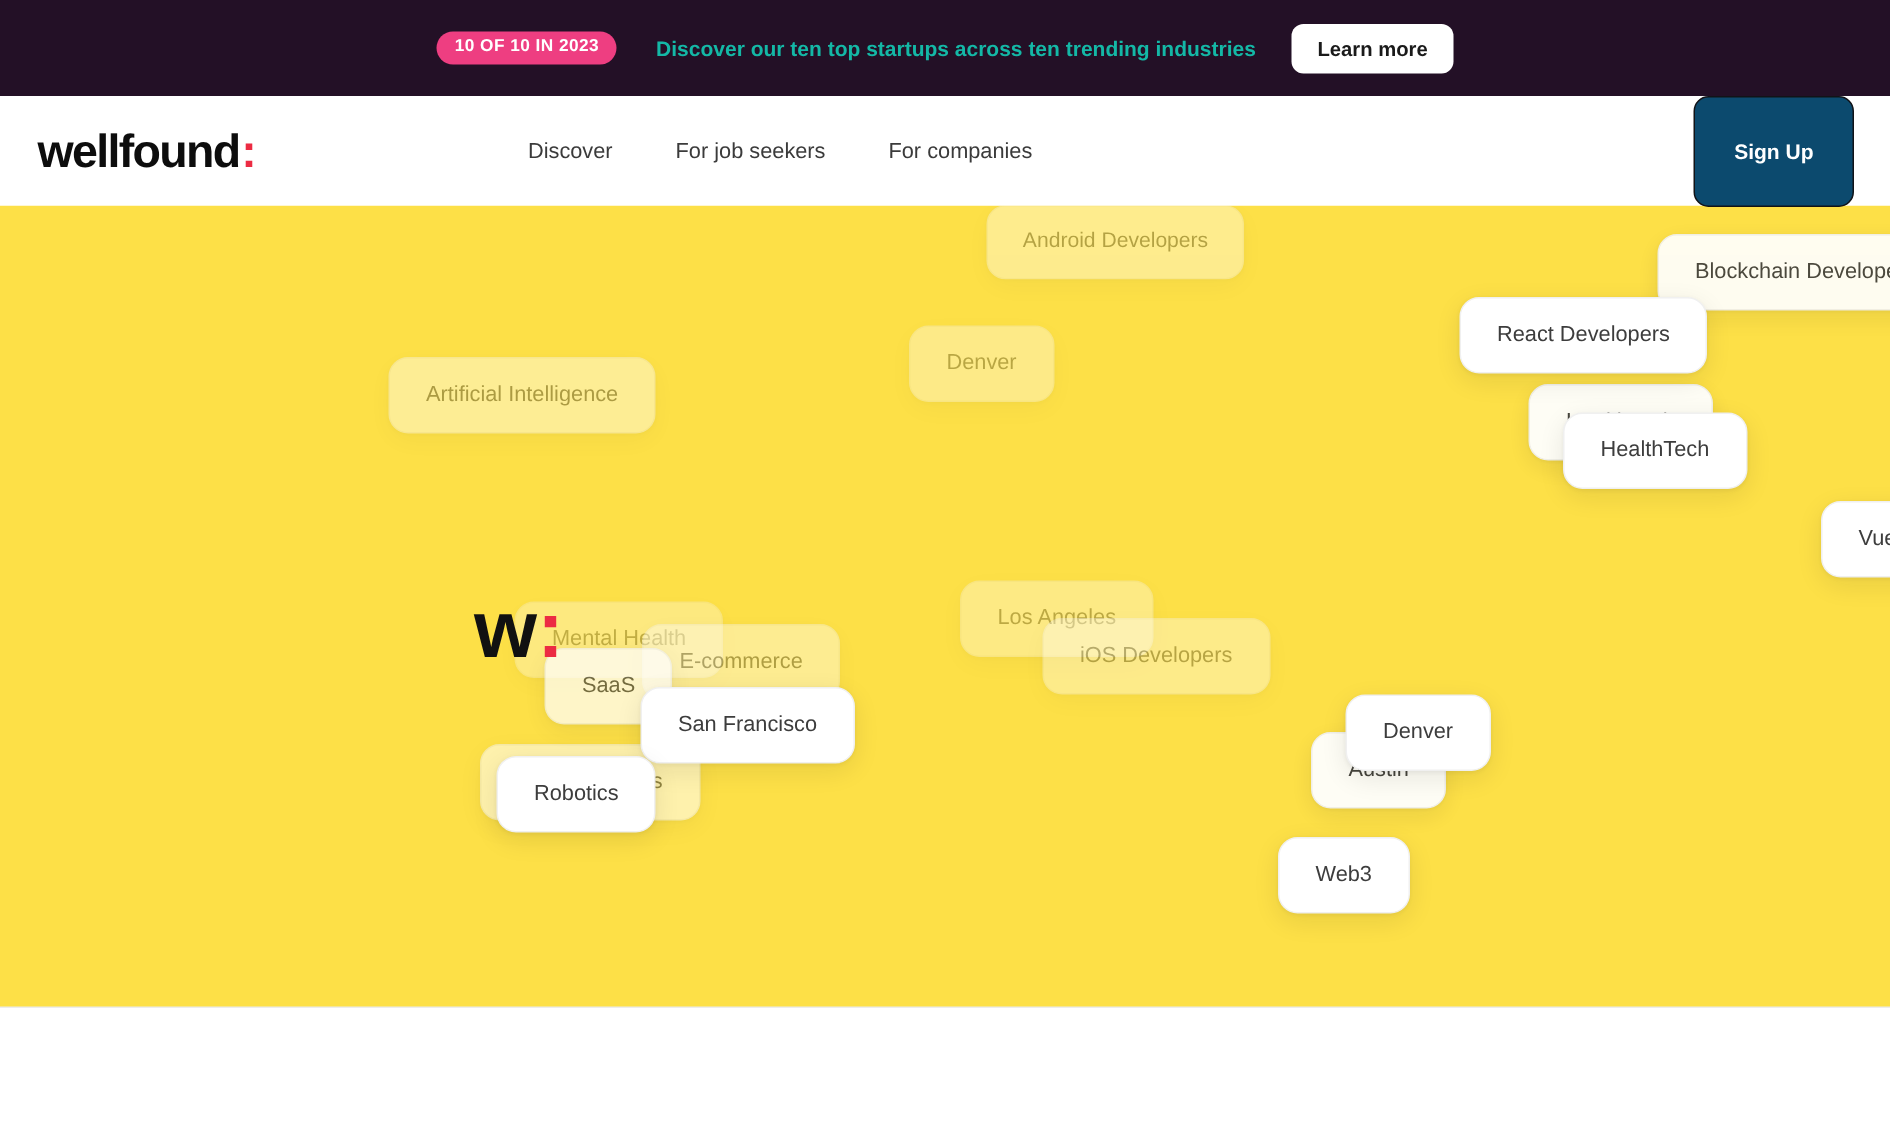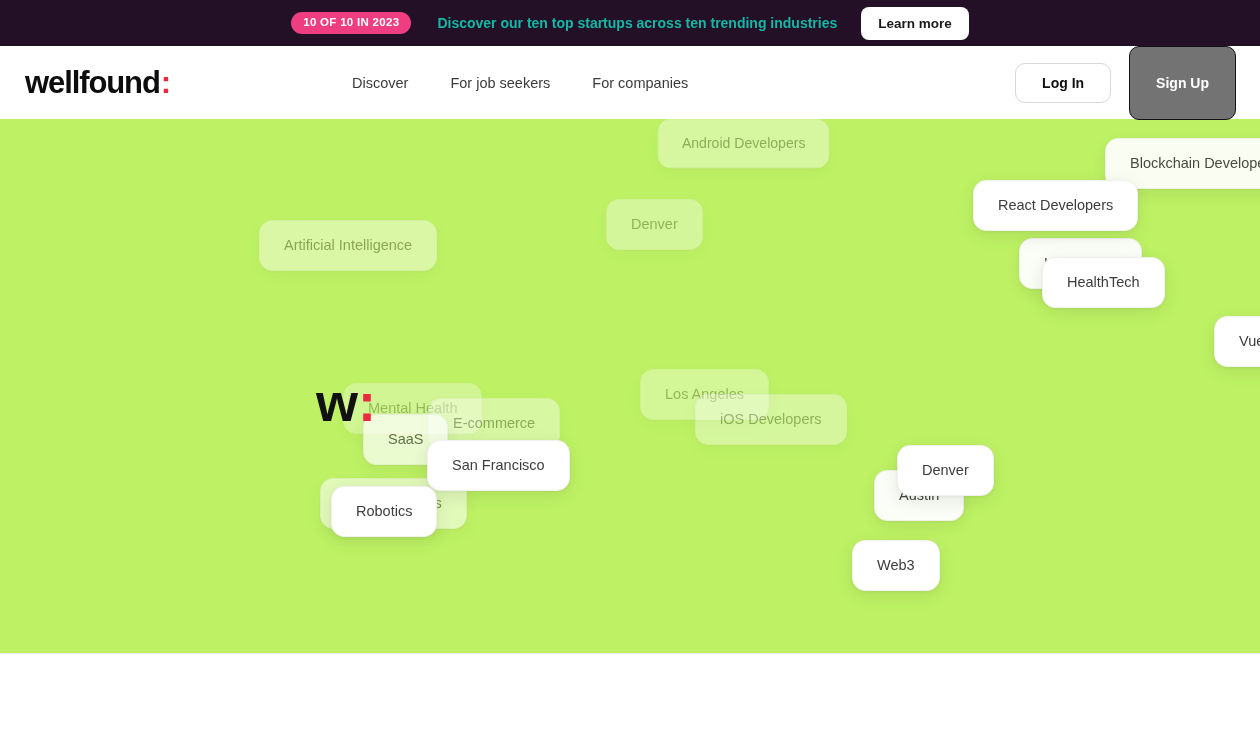--- a/index.html
+++ b/index.html
@@ -8,21 +8,21 @@
     height: 753px;
     overflow: hidden;
     background: #ffffff;
     font-family: "Liberation Sans", sans-serif;
     -webkit-font-smoothing: antialiased;
   }
 
   
   .announce-bar {
     position: relative;
-    height: 46px;
+    height: 64px;
     background: #231026;
     display: flex;
     align-items: center;
     justify-content: center;
     gap: 0;
     overflow: hidden;
   }
   .announce-inner {
     display: flex;
     align-items: center;
@@ -107,37 +107,37 @@
     border-radius: 10px;
     padding: 11px 26px;
     font-size: 14px;
     font-weight: bold;
     color: #111111;
     cursor: pointer;
     font-family: "Liberation Sans", sans-serif;
     white-space: nowrap;
   }
   .btn-signup {
-    background: #737373;
+    background: #0c4a6e;
     border: 1px solid #111317;
     border-radius: 10px;
     padding: 28px 26px;
     font-size: 14px;
     font-weight: bold;
     color: #ffffff;
     cursor: pointer;
     font-family: "Liberation Sans", sans-serif;
     white-space: nowrap;
   }
 
   
   .hero {
     position: relative;
     height: 535px;
-    background: #bef264;
+    background: #fde047;
     overflow: hidden;
   }
   .hero-divider {
     position: absolute;
     left: 0;
     right: 0;
     bottom: 0;
     height: 1px;
     background: #ececec;
   }
@@ -215,21 +215,20 @@
     <span class="brand-colon">:</span>
   </div>
 
   <nav class="main-nav">
     <a class="nav-link">Discover</a>
     <a class="nav-link">For job seekers</a>
     <a class="nav-link">For companies</a>
   </nav>
 
   <div class="header-actions">
-    <button class="btn-login">Log In</button>
     <button class="btn-signup">Sign Up</button>
   </div>
 </header>
 
 <section class="hero">
   <div id="tag-cloud">
       <div class="tag" style="left: 655px; top: -1px; opacity: 0.38; z-index: 4; transform: scale(0.97);">Android Developers</div>
       <div class="tag" style="left: 1105px; top: 19px; opacity: 0.92; z-index: 8;">Blockchain Developers</div>
       <div class="tag" style="left: 973px; top: 61px; opacity: 1; z-index: 10;">React Developers</div>
       <div class="tag" style="left: 259px; top: 101px; opacity: 0.42; z-index: 3;">Artificial Intelligence</div>

